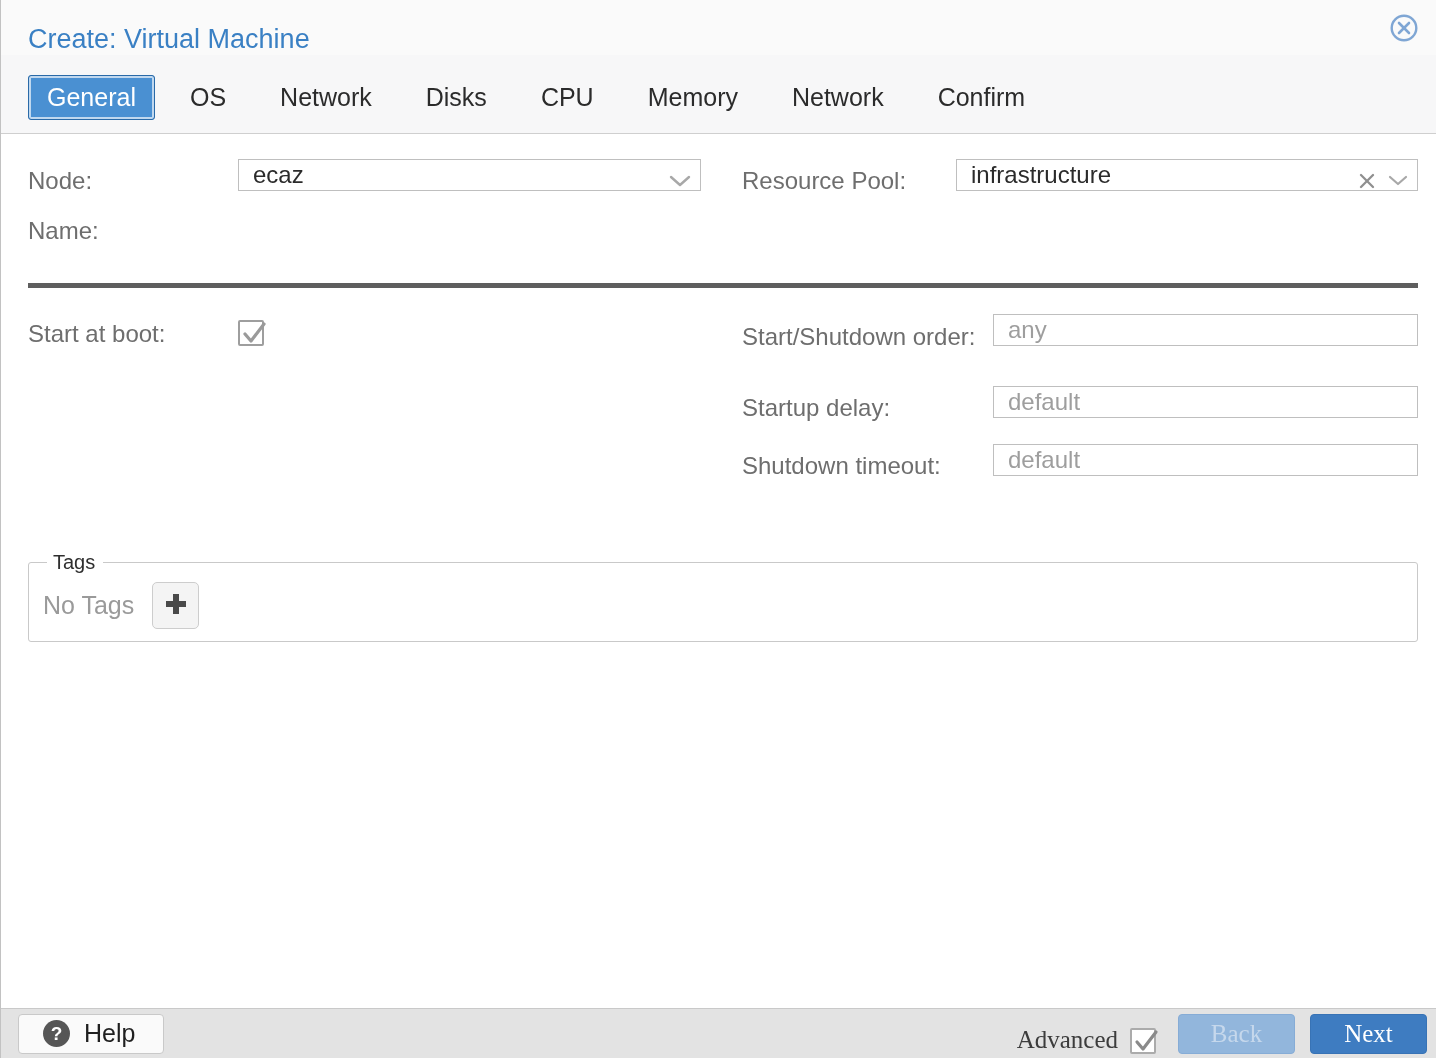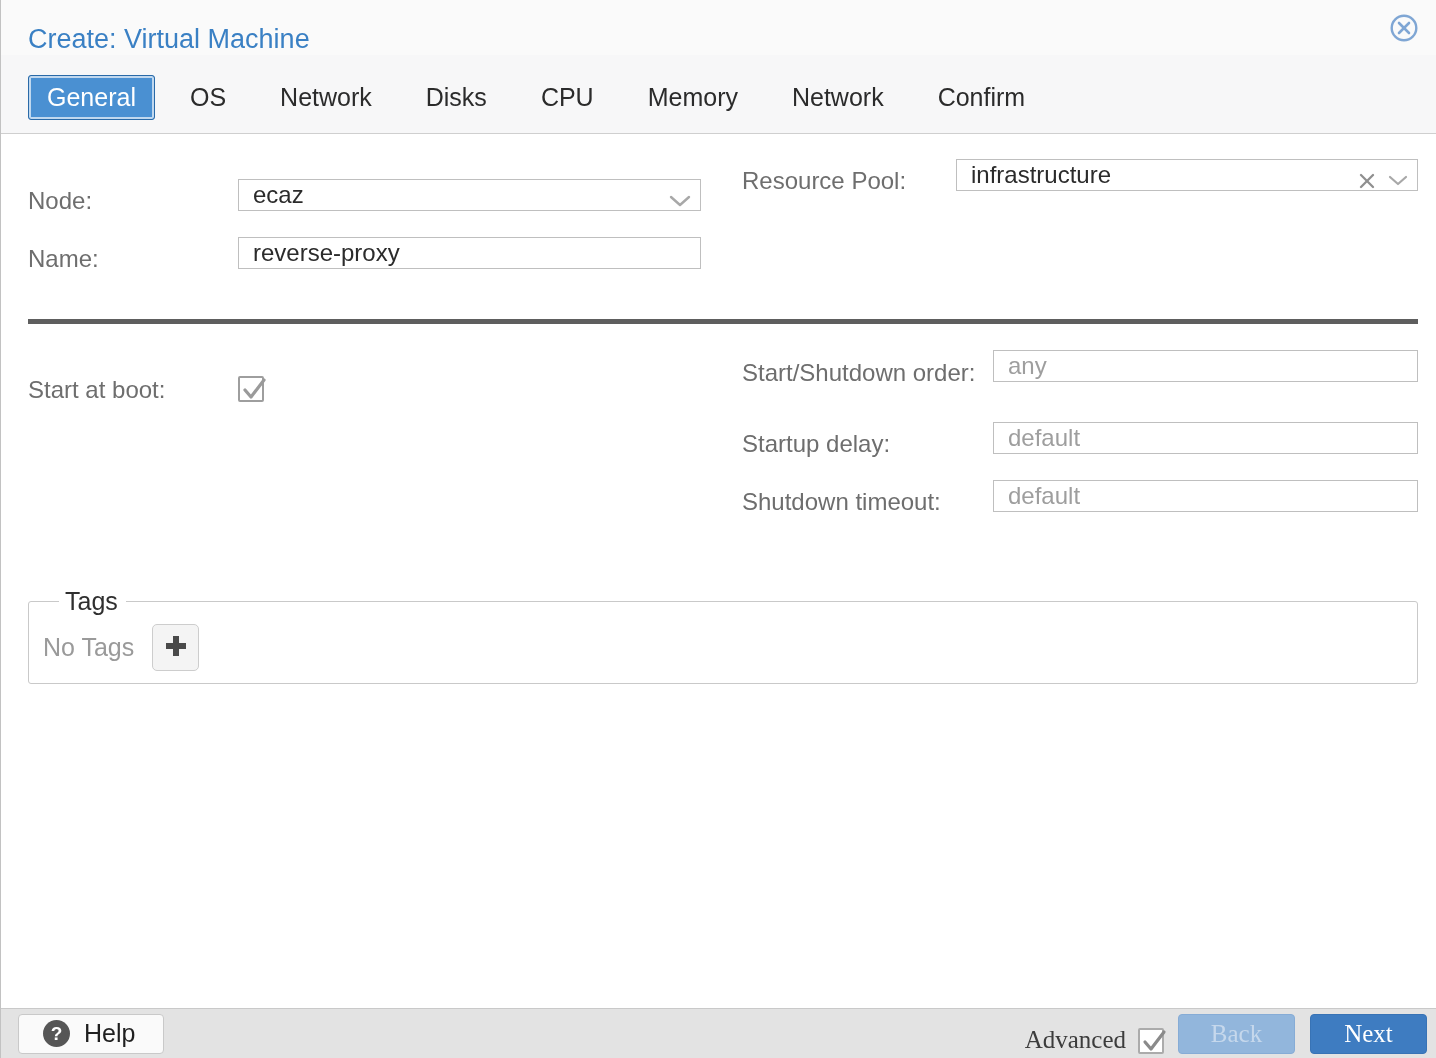--- a/index.html
+++ b/index.html
@@ -59,21 +59,21 @@
     box-shadow: inset 0 0 0 2px rgba(255,255,255,0.65);
   }
   
   .content {
     flex: 1;
     background: #ffffff;
     border-top: 1px solid #cfcfcf;
     padding: 25px 18px 0 27px;
   }
   .form-row { display: flex; }
-  .col-left { width: 673px; flex: none; margin-top: 20px; }
+  .col-left { width: 673px; flex: none; }
   .col-gap { width: 41px; flex: none; }
   .col-right { flex: 1; }
 
   .field-row { display: flex; align-items: center; margin-bottom: 14px; }
   .field-row.top-align { align-items: flex-start; }
   .label {
     color: #6e6e6e;
     font-size: 24px;
     flex: none;
   }
@@ -129,24 +129,24 @@
 
   
   .tags-fieldset {
     margin-top: 49px;
     border: 1px solid #c9c9c9;
     border-radius: 3px;
     padding: 6px 14px 12px 14px;
     min-height: 80px;
   }
   .tags-fieldset legend {
-    font-size: 25px;
+    font-size: 20px;
     color: #2f2f2f;
     padding: 0 8px 0 6px;
-    margin-left: 16px;
+    margin-left: 4px;
   }
   .tags-content { display: flex; align-items: center; gap: 18px; margin-top: 2px; }
   .no-tags { color: #9a9a9a; font-size: 25px; }
   .add-tag-btn {
     width: 47px; height: 47px;
     background: #f4f4f4;
     border: 1px solid #cdcdcd;
     border-radius: 5px;
     cursor: pointer;
     display: flex; align-items: center; justify-content: center;
@@ -186,21 +186,21 @@
     width: 117px; height: 40px;
     border-radius: 4px;
     font-family: inherit;
     font-size: 25px;
     cursor: pointer;
     border: none;
   }
   .btn-back {
     background: #92b6dc;
     color: #c6d8ec;
-    margin-left: 14px;
+    margin-left: 22px;
     border: 1px solid #86acd6;
   }
   .btn-next {
     background: #3e7cc1;
     color: #ffffff;
     margin-left: 15px;
     border: 1px solid #3873b5;
   }
 </style>
 </head>
@@ -244,23 +244,20 @@
               <span class="icon-btn">
                 <svg width="22" height="13" viewBox="0 0 22 13">
                     <path d="M2,2 L11,10 L20,2" fill="none" stroke="#a8a8a8" stroke-width="2.4" stroke-linecap="round" stroke-linejoin="round"></path>
                   </svg>
               </span>
             </span>
           </div>
         </div>
         <div class="field-row">
           <span class="label w-left">Name:</span>
-          <div class="field">
-            <input type="text" value="reverse-proxy" style="">
-          </div>
         </div>
       </div>
       <div class="col-gap"></div>
       <div class="col-right">
         <div class="field-row">
           <span class="label w-pool">Resource Pool:</span>
           <div class="field">
             <input type="text" value="infrastructure" style="">
             <span class="right-icons">
               <span class="icon-btn">

